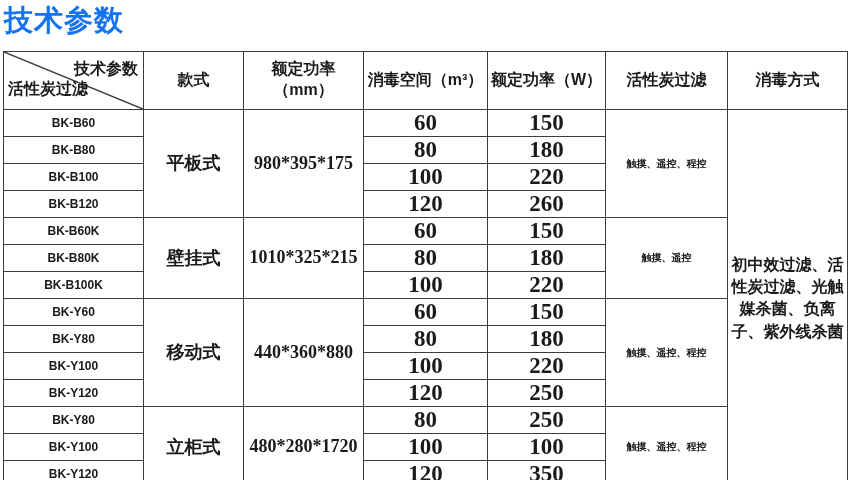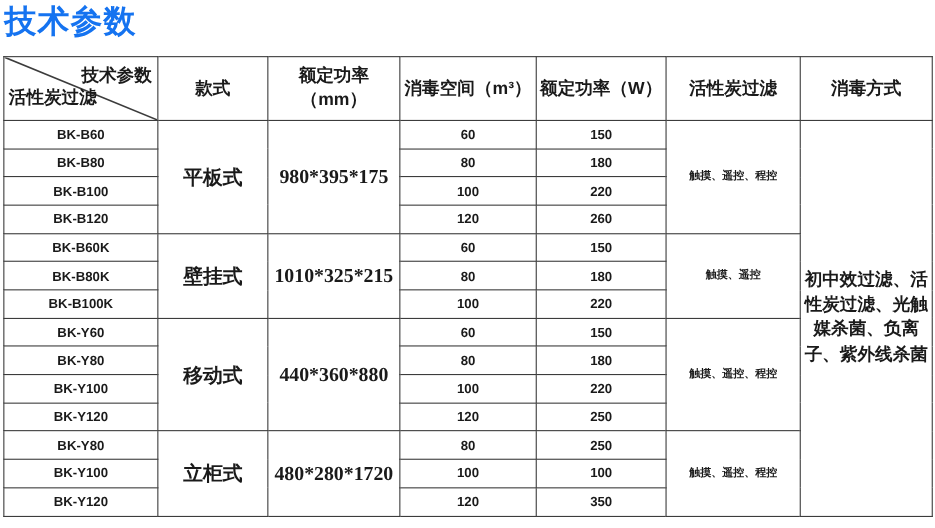--- a/index.html
+++ b/index.html
@@ -36,21 +36,21 @@
     padding: 0;
     color: #1a1a1a;
     font-weight: 700;
     overflow: hidden;
   }
   thead tr { height: 58px; }
   tbody tr { height: 25.7px; }
 
   th { font-size: 16px; font-weight: 700; }
   td.model   { font-size: 12px; }
-  td.num     { font-size: 12px; }
+  td.num     { font-size: 23px; font-family: Liberation Serif, serif; }
   td.merge   { font-size: 18px; font-family: Liberation Serif, serif; }
   td.control-cell {
     font-size: 10px;
     padding: 0 9px;
     line-height: 1.3;
   }
   td.disinfect-cell {
     font-size: 16px;
     padding: 0 8px;
     line-height: 1.4;

